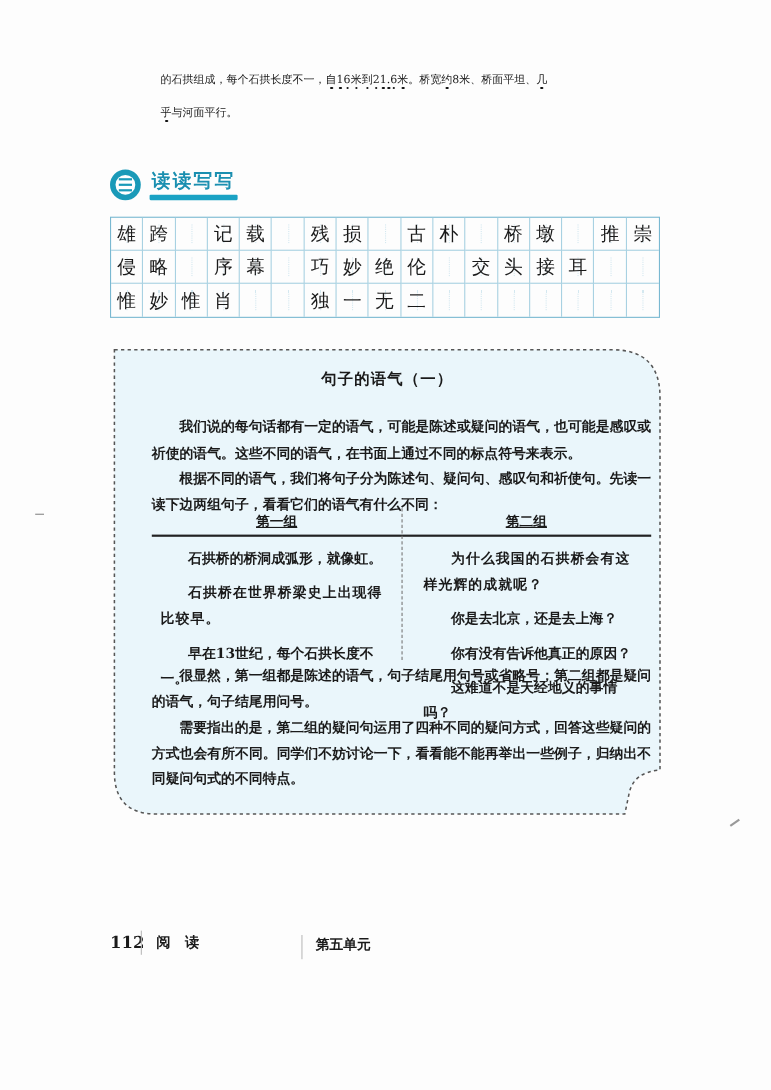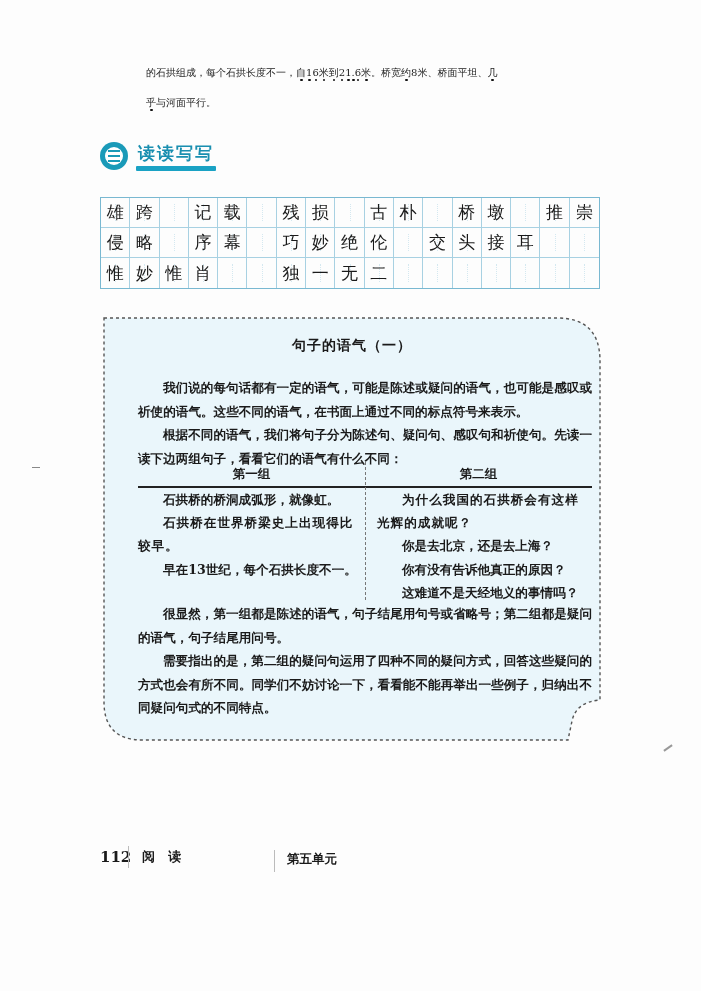--- a/index.html
+++ b/index.html
@@ -1,48 +1,48 @@
 <!DOCTYPE html>
 <html><head>
 <meta charset="utf-8">
 <style>
   html, body { margin:0; padding:0; }
   body { width:701px; height:991px; background:#fdfdfd; position:relative; overflow:hidden;
          font-family:"DejaVu Serif","Liberation Serif",serif; color:#1a1a1a; }
   .intro { position:absolute; left:146px; top:58px; width:460px; font-size:10px; line-height:30px; }
   .dot { position:relative; }
   .dot::after { content:""; position:absolute; left:50%; bottom:-3px; width:2.5px; height:2.5px; margin-left:-1px; border-radius:50%; background:#111; }
-  .section-head { position:absolute; left:100px; top:142px; height:40px; display:flex; align-items:flex-start; }
+  .section-head { position:absolute; left:100px; top:142px; height:40px; display:flex; align-items:flex-end; }
   .num-badge { width:28px; height:28px; border-radius:50%; background:#1a9ab8; display:flex; align-items:center; justify-content:center; }
   .num-badge .inner { width:18px; height:18px; border-radius:50%; background:#fff; display:flex; flex-direction:column; justify-content:center; align-items:center; gap:3px; }
   .num-badge .bar { width:12px; height:2px; background:#1a9ab8; }
   .section-title { margin-left:10px; position:relative; font-size:17px; font-weight:bold; color:#1a8fb0; letter-spacing:2px; padding-bottom:6px; }
   .section-title::after { content:""; position:absolute; left:-2px; right:-2px; bottom:0; height:5px; background:#1aa2c4; border-radius:1px; }
   .grid { position:absolute; left:100px; top:197px; border:1.5px solid #79b8d1; display:grid;
           grid-template-columns:repeat(17, 29.3px); grid-template-rows:repeat(3, 30px); }
   .cell { border-right:1px solid #a8d1e2; border-bottom:1px solid #a8d1e2; display:flex; align-items:center; justify-content:center;
           font-size:17px; font-family:"DejaVu Serif",serif; position:relative; }
   .cell::before { content:""; position:absolute; left:50%; top:20%; bottom:20%; border-left:1px dotted #d4e8f0; }
   .cell span { position:relative; z-index:1; }
   .cell.lastcol { border-right:none; }
   .cell.lastrow { border-bottom:none; }
   .box { position:absolute; left:102px; top:316px; width:500px; height:426px; }
   .box svg { position:absolute; left:0; top:0; }
   .box-content { position:absolute; left:0; top:0; width:500px; font-size:12.6px; line-height:23.6px; font-weight:bold; }
   .box-title { position:absolute; left:0; width:100%; top:18px; text-align:center; font-size:14px; letter-spacing:1px; }
   .para { position:absolute; left:36px; width:454px; text-indent:25px; text-align:justify; }
   .tbl { position:absolute; left:36px; top:146px; width:454px; }
   .tbl .hdr { display:flex; height:24px; line-height:24px; border-bottom:2px solid #222; }
-  .tbl .hdr div { flex:1; text-align:center; font-size:12.5px; }
+  .tbl .hdr div { flex:1; text-align:center; font-size:12.5px;text-decoration:underline; }
   .tbl .body { display:flex; position:relative; }
   .tbl .col { width:227px; box-sizing:border-box; }
   .tbl .col1 { padding-right:8px; }
   .tbl .col2 { padding-left:12px; }
   .tbl .divider { position:absolute; left:227px; top:-26px; height:138px; border-left:1.5px dashed #777; }
-  .tbl p { margin:0; text-indent:25px; line-height:23.2px; }
+  .tbl p { margin:8px; text-indent:25px; line-height:23.2px; }
   .footer-num { position:absolute; left:100px; top:848px; font-size:15px; font-weight:bold; }
   .footer-sep1 { position:absolute; left:128px; top:846px; width:1px; height:22px; background:#bbb; }
   .footer-read { position:absolute; left:142px; top:848px; font-size:13px; font-weight:bold; letter-spacing:5px;font-family:Liberation Serif, serif; }
   .footer-sep2 { position:absolute; left:274px; top:850px; width:1px; height:22px; background:#bbb; }
   .footer-unit { position:absolute; left:287px; top:851px; font-size:12.5px; font-weight:bold; }
   .scan-mark { position:absolute; left:32px; top:467px; width:8px; height:1px; background:#888; }
   .scan-mark2 { position:absolute; left:663px; top:747px; width:10px; height:2px; background:#999; transform:rotate(-35deg); }
 </style>
 </head>
 <body>

